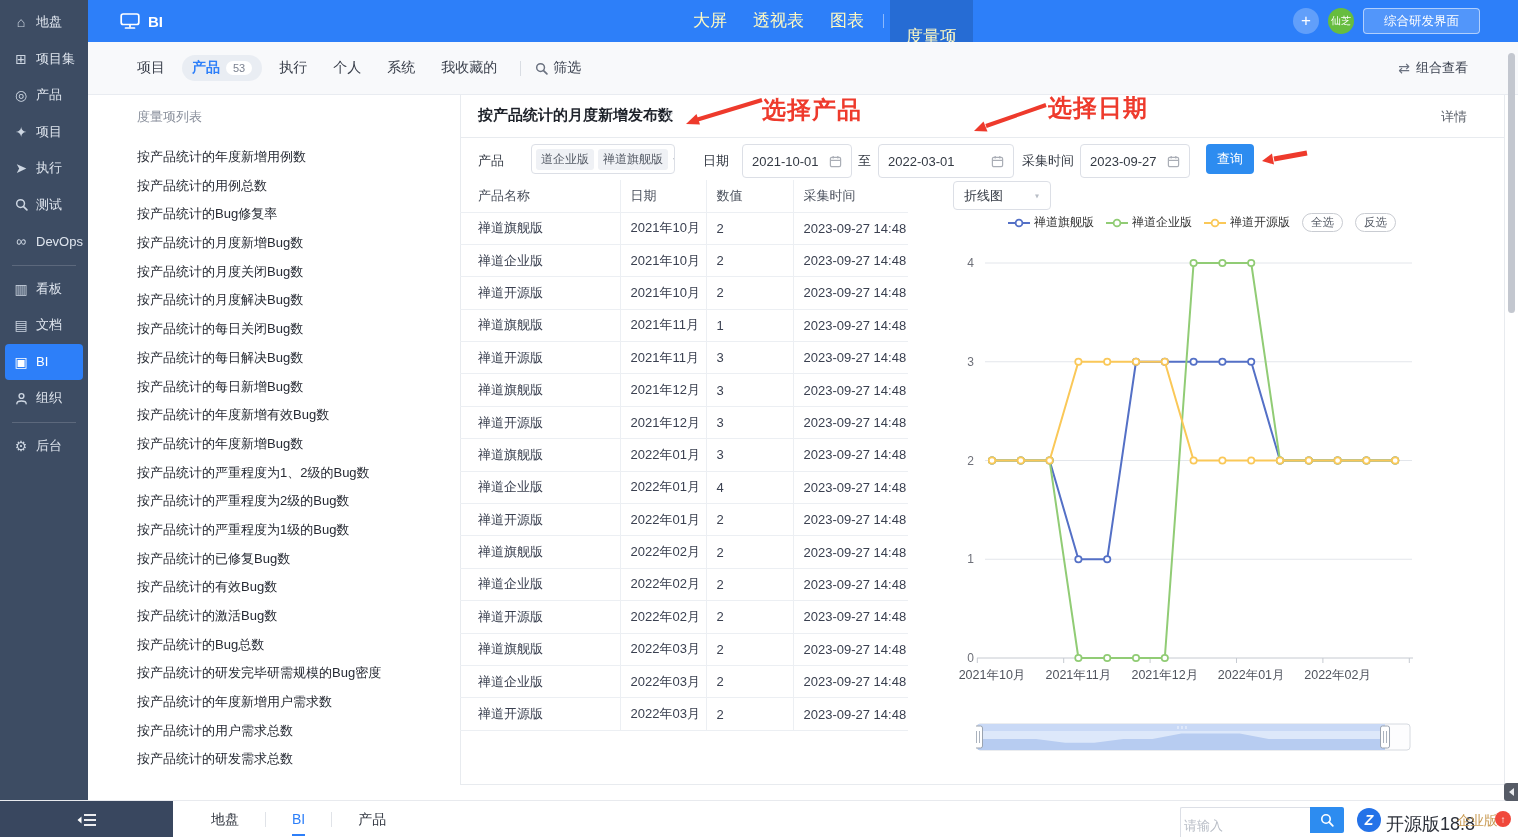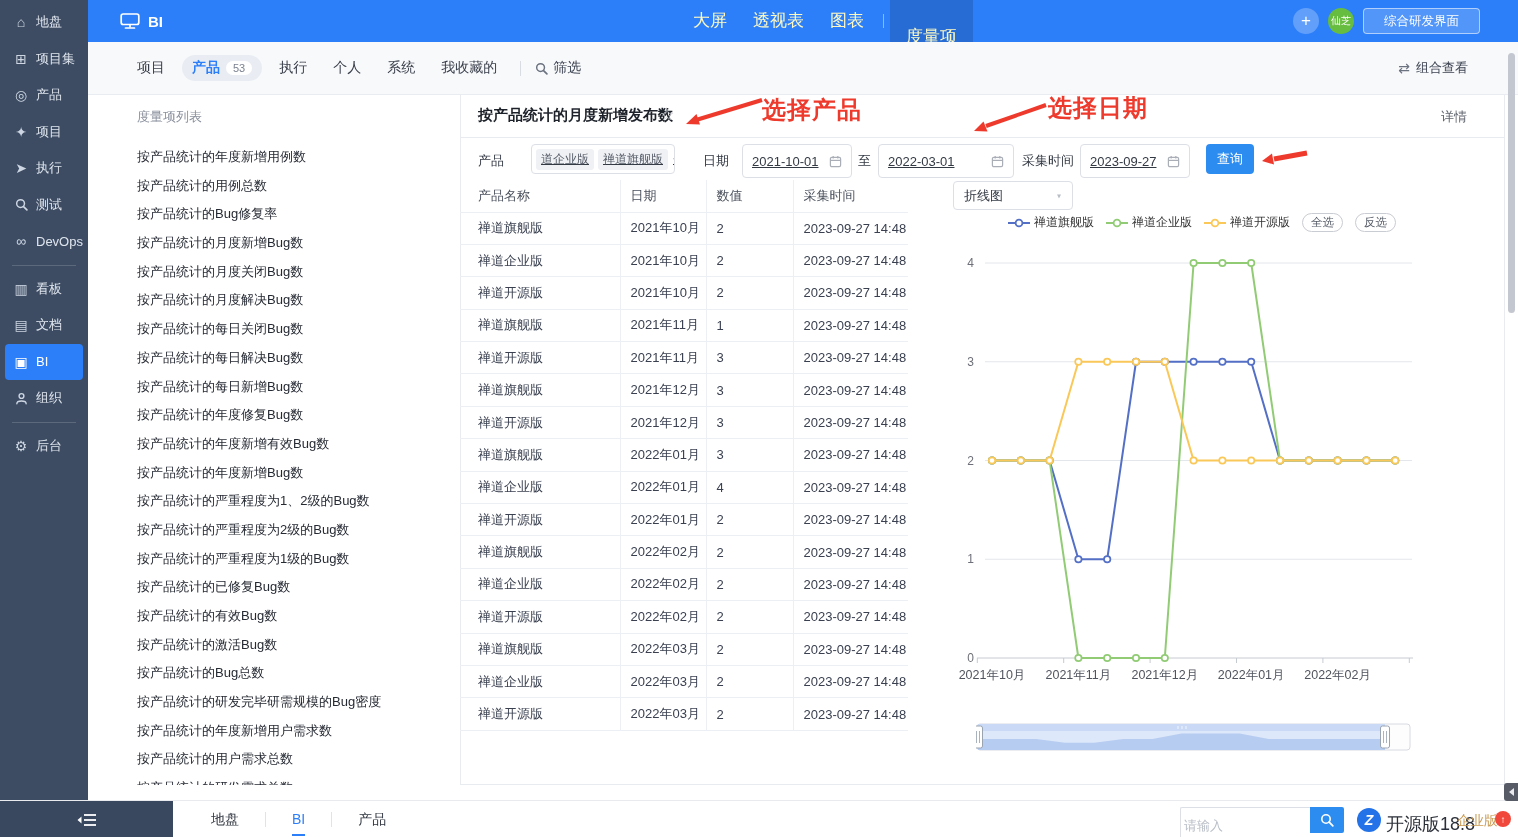--- a/index.html
+++ b/index.html
@@ -50,37 +50,37 @@
   #metric-list li { height:28.7px; line-height:28.7px; padding-left:15px; font-size:13px; color:#262a33; white-space:nowrap; cursor:pointer; }
   #metric-scrollbar { position:absolute; right:3px; top:53px; width:7px; height:260px; border-radius:4px; background:#c3c7cf; cursor:pointer; }
 
   
   #main-title { position:absolute; left:478px; top:106px; font-size:15px; font-weight:bold; color:#1d2129; }
   #main-star { position:absolute; left:660px; top:105px; font-size:16px; color:#c7ccd4; cursor:pointer; }
   #detail-link { position:absolute; left:1441px; top:108px; font-size:13px; color:#60656e; cursor:pointer; }
 
   
   .flt-label { position:absolute; font-size:13px; color:#333943; top:152px; }
-  .flt-box { position:absolute; top:144px; height:30px; background:#fff; border:1px solid #dcdfe6; border-radius:4px; font-size:13px; color:#333943; display:flex; align-items:center; cursor:pointer;text-decoration:underline; }
+  .flt-box { position:absolute; top:144px; height:30px; background:#fff; border:1px solid #dcdfe6; border-radius:4px; font-size:13px; color:#333943; display:flex; align-items:center; cursor:pointer; }
   #product-select { left:531px; width:144px; padding:0 4px; overflow:hidden; gap:4px; }
   .sel-tag { background:#eff1f5; border-radius:3px; font-size:12px; color:#555b66; padding:2px 5px; white-space:nowrap; }
   .sel-caret { color:#b8bdc6; font-size:10px; margin-left:1px; }
   .date-box { justify-content:space-between; padding:16px 9px; }
   #query-btn { position:absolute; left:1206px; top:144px; width:48px; height:30px; background:#2d8cf0; color:#fff; font-size:13px; border:none; border-radius:4px; cursor:pointer; }
 
   
   #dtable { position:absolute; left:460px; top:180px; width:448px; border-collapse:collapse; table-layout:fixed; }
   #dtable th { height:32px; font-size:13px; font-weight:normal; color:#4a505c; text-align:left; }
   #dtable td { height:32.4px; font-size:13px; color:#3a4050; }
   #dtable th, #dtable td { border-bottom:1px solid #eceff3; padding-left:10px; }
   #dtable th:not(:last-child), #dtable td:not(:last-child) { border-right:1px solid #eceff3; }
   #dtable th:first-child, #dtable td:first-child { padding-left:18px; }
 
   
-  #chart-type { position:absolute; left:953px; top:181px; width:120px; height:29px; border:1px solid #dcdfe6; border-radius:4px; background:#fff; display:flex; align-items:center; justify-content:space-between; padding:0 10px; font-size:13px; color:#333943; cursor:pointer;font-family:Liberation Mono, monospace; }
+  #chart-type { position:absolute; left:953px; top:181px; width:98px; height:29px; border:1px solid #dcdfe6; border-radius:4px; background:#fff; display:flex; align-items:center; justify-content:space-between; padding:0 10px; font-size:13px; color:#333943; cursor:pointer;font-family:Liberation Mono, monospace; }
   #legend-row { position:absolute; left:1008px; top:213px; display:flex; align-items:center; gap:12px; }
   .lg-item { display:flex; align-items:center; gap:4px; font-size:12px; color:#333; cursor:pointer; }
   .lg-pill { border:1px solid #c9ccd2; border-radius:10px; padding:1px 8px; font-size:11.5px; color:#555b66; cursor:pointer; background:#fff; }
 
   #chart-svg { position:absolute; left:930px; top:240px; }
   #dz-svg { position:absolute; left:976px; top:718px; }
 
   
   .anno-text { position:absolute; color:#ee3a2c; font-size:24px; font-weight:bold; letter-spacing:1px; pointer-events:none; }
   #anno-svg { position:absolute; left:0; top:0; pointer-events:none; z-index:9; }
@@ -236,21 +236,20 @@
       <ul id="metric-list">
           <li>按产品统计的年度新增用例数</li>
           <li>按产品统计的用例总数</li>
           <li>按产品统计的Bug修复率</li>
           <li>按产品统计的月度新增Bug数</li>
           <li>按产品统计的月度关闭Bug数</li>
           <li>按产品统计的月度解决Bug数</li>
           <li>按产品统计的每日关闭Bug数</li>
           <li>按产品统计的每日解决Bug数</li>
           <li>按产品统计的每日新增Bug数</li>
-          <li>按产品统计的年度修复Bug数</li>
           <li>按产品统计的年度新增有效Bug数</li>
           <li>按产品统计的年度新增Bug数</li>
           <li>按产品统计的严重程度为1、2级的Bug数</li>
           <li>按产品统计的严重程度为2级的Bug数</li>
           <li>按产品统计的严重程度为1级的Bug数</li>
           <li>按产品统计的已修复Bug数</li>
           <li>按产品统计的有效Bug数</li>
           <li>按产品统计的激活Bug数</li>
           <li>按产品统计的Bug总数</li>
           <li>按产品统计的研发完毕研需规模的Bug密度</li>

